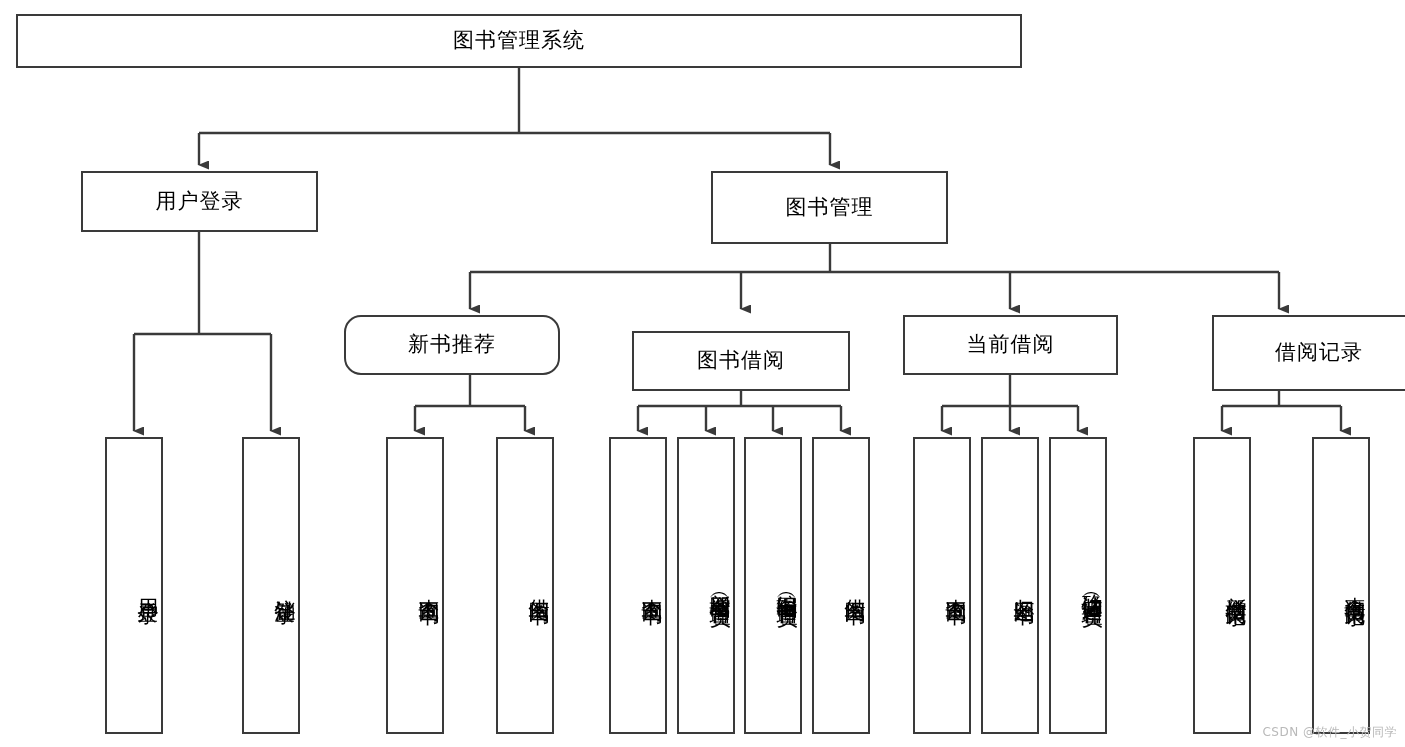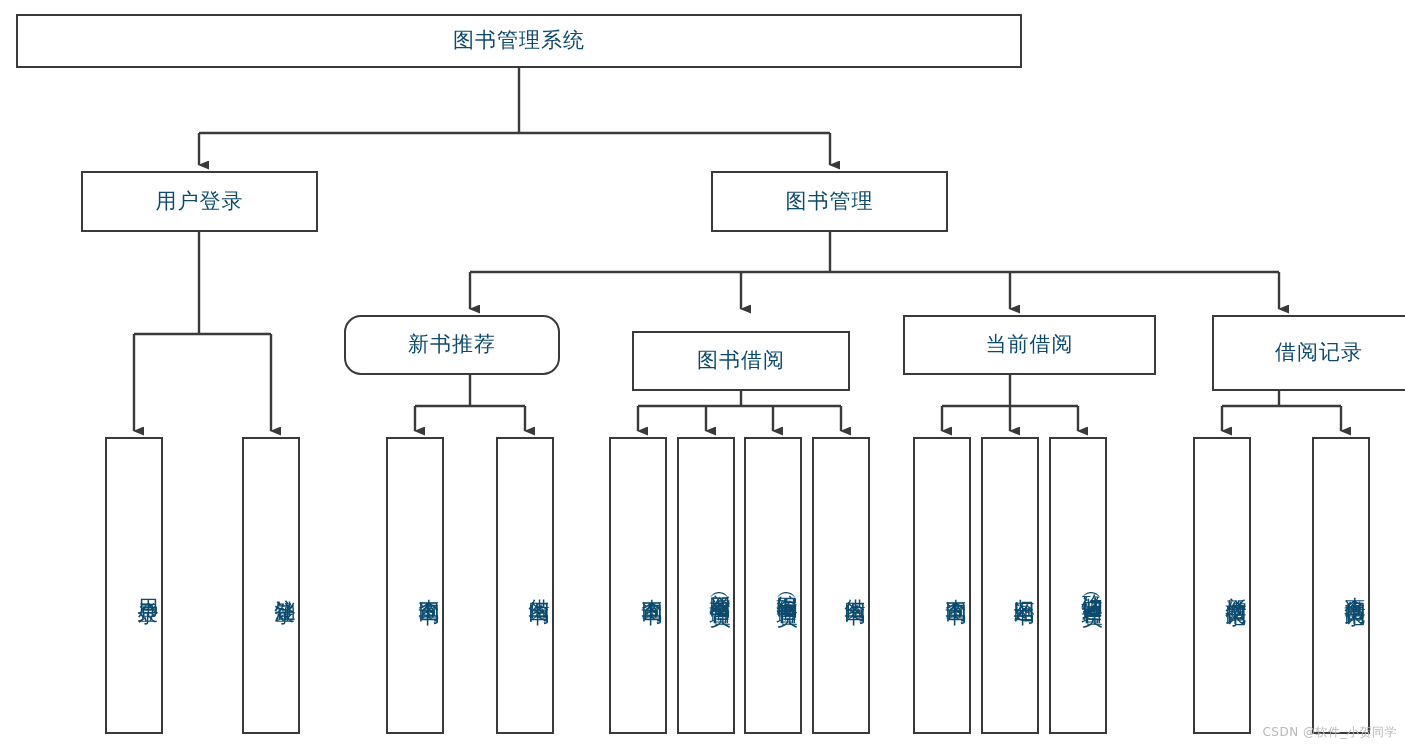--- a/index.html
+++ b/index.html
@@ -25,21 +25,21 @@
     pointer-events: none;
   }
   .node {
     position: absolute;
     box-sizing: border-box;
     border: 2px solid #3a3a3a;
     background: #ffffff;
     display: flex;
     align-items: center;
     justify-content: center;
-    color: #0c4a6e;
+    color: #000000;
   }
   .node.horiz {
     font-size: 21px;
     line-height: 1.2;
     letter-spacing: 1px;
   }
   .node.vert {
     writing-mode: vertical-rl;
     text-orientation: upright;
     font-size: 21px;
@@ -120,31 +120,31 @@
     </g>
   </svg>
 
   <div class="node horiz" style="left:16px; top:14px; width:1006px; height:54px;">
     <span>图书管理系统</span>
   </div>
 
   <div class="node horiz" style="left:81px; top:171px; width:237px; height:61px;">
     <span>用户登录</span>
   </div>
-  <div class="node horiz" style="left:711px; top:171px; width:237px; height:61px;">
+  <div class="node horiz" style="left:711px; top:171px; width:237px; height:73px;">
     <span>图书管理</span>
   </div>
 
   <div class="node horiz" style="left:344px; top:315px; width:216px; height:60px;border-radius:17px;">
     <span>新书推荐</span>
   </div>
   <div class="node horiz" style="left:632px; top:315px; width:218px; height:60px;margin-top:16px;">
     <span>图书借阅</span>
   </div>
-  <div class="node horiz" style="left:903px; top:315px; width:253px; height:60px;">
+  <div class="node horiz" style="left:903px; top:315px; width:215px; height:60px;">
     <span>当前借阅</span>
   </div>
   <div class="node horiz" style="left:1212px; top:315px; width:214px; height:76px;">
     <span>借阅记录</span>
   </div>
 
   <div class="node vert" style="left:105px; top:437px; width:58px; height:297px;">
     <span class="vtext">用户登录</span>
   </div>
   <div class="node vert" style="left:242px; top:437px; width:58px; height:297px;">

